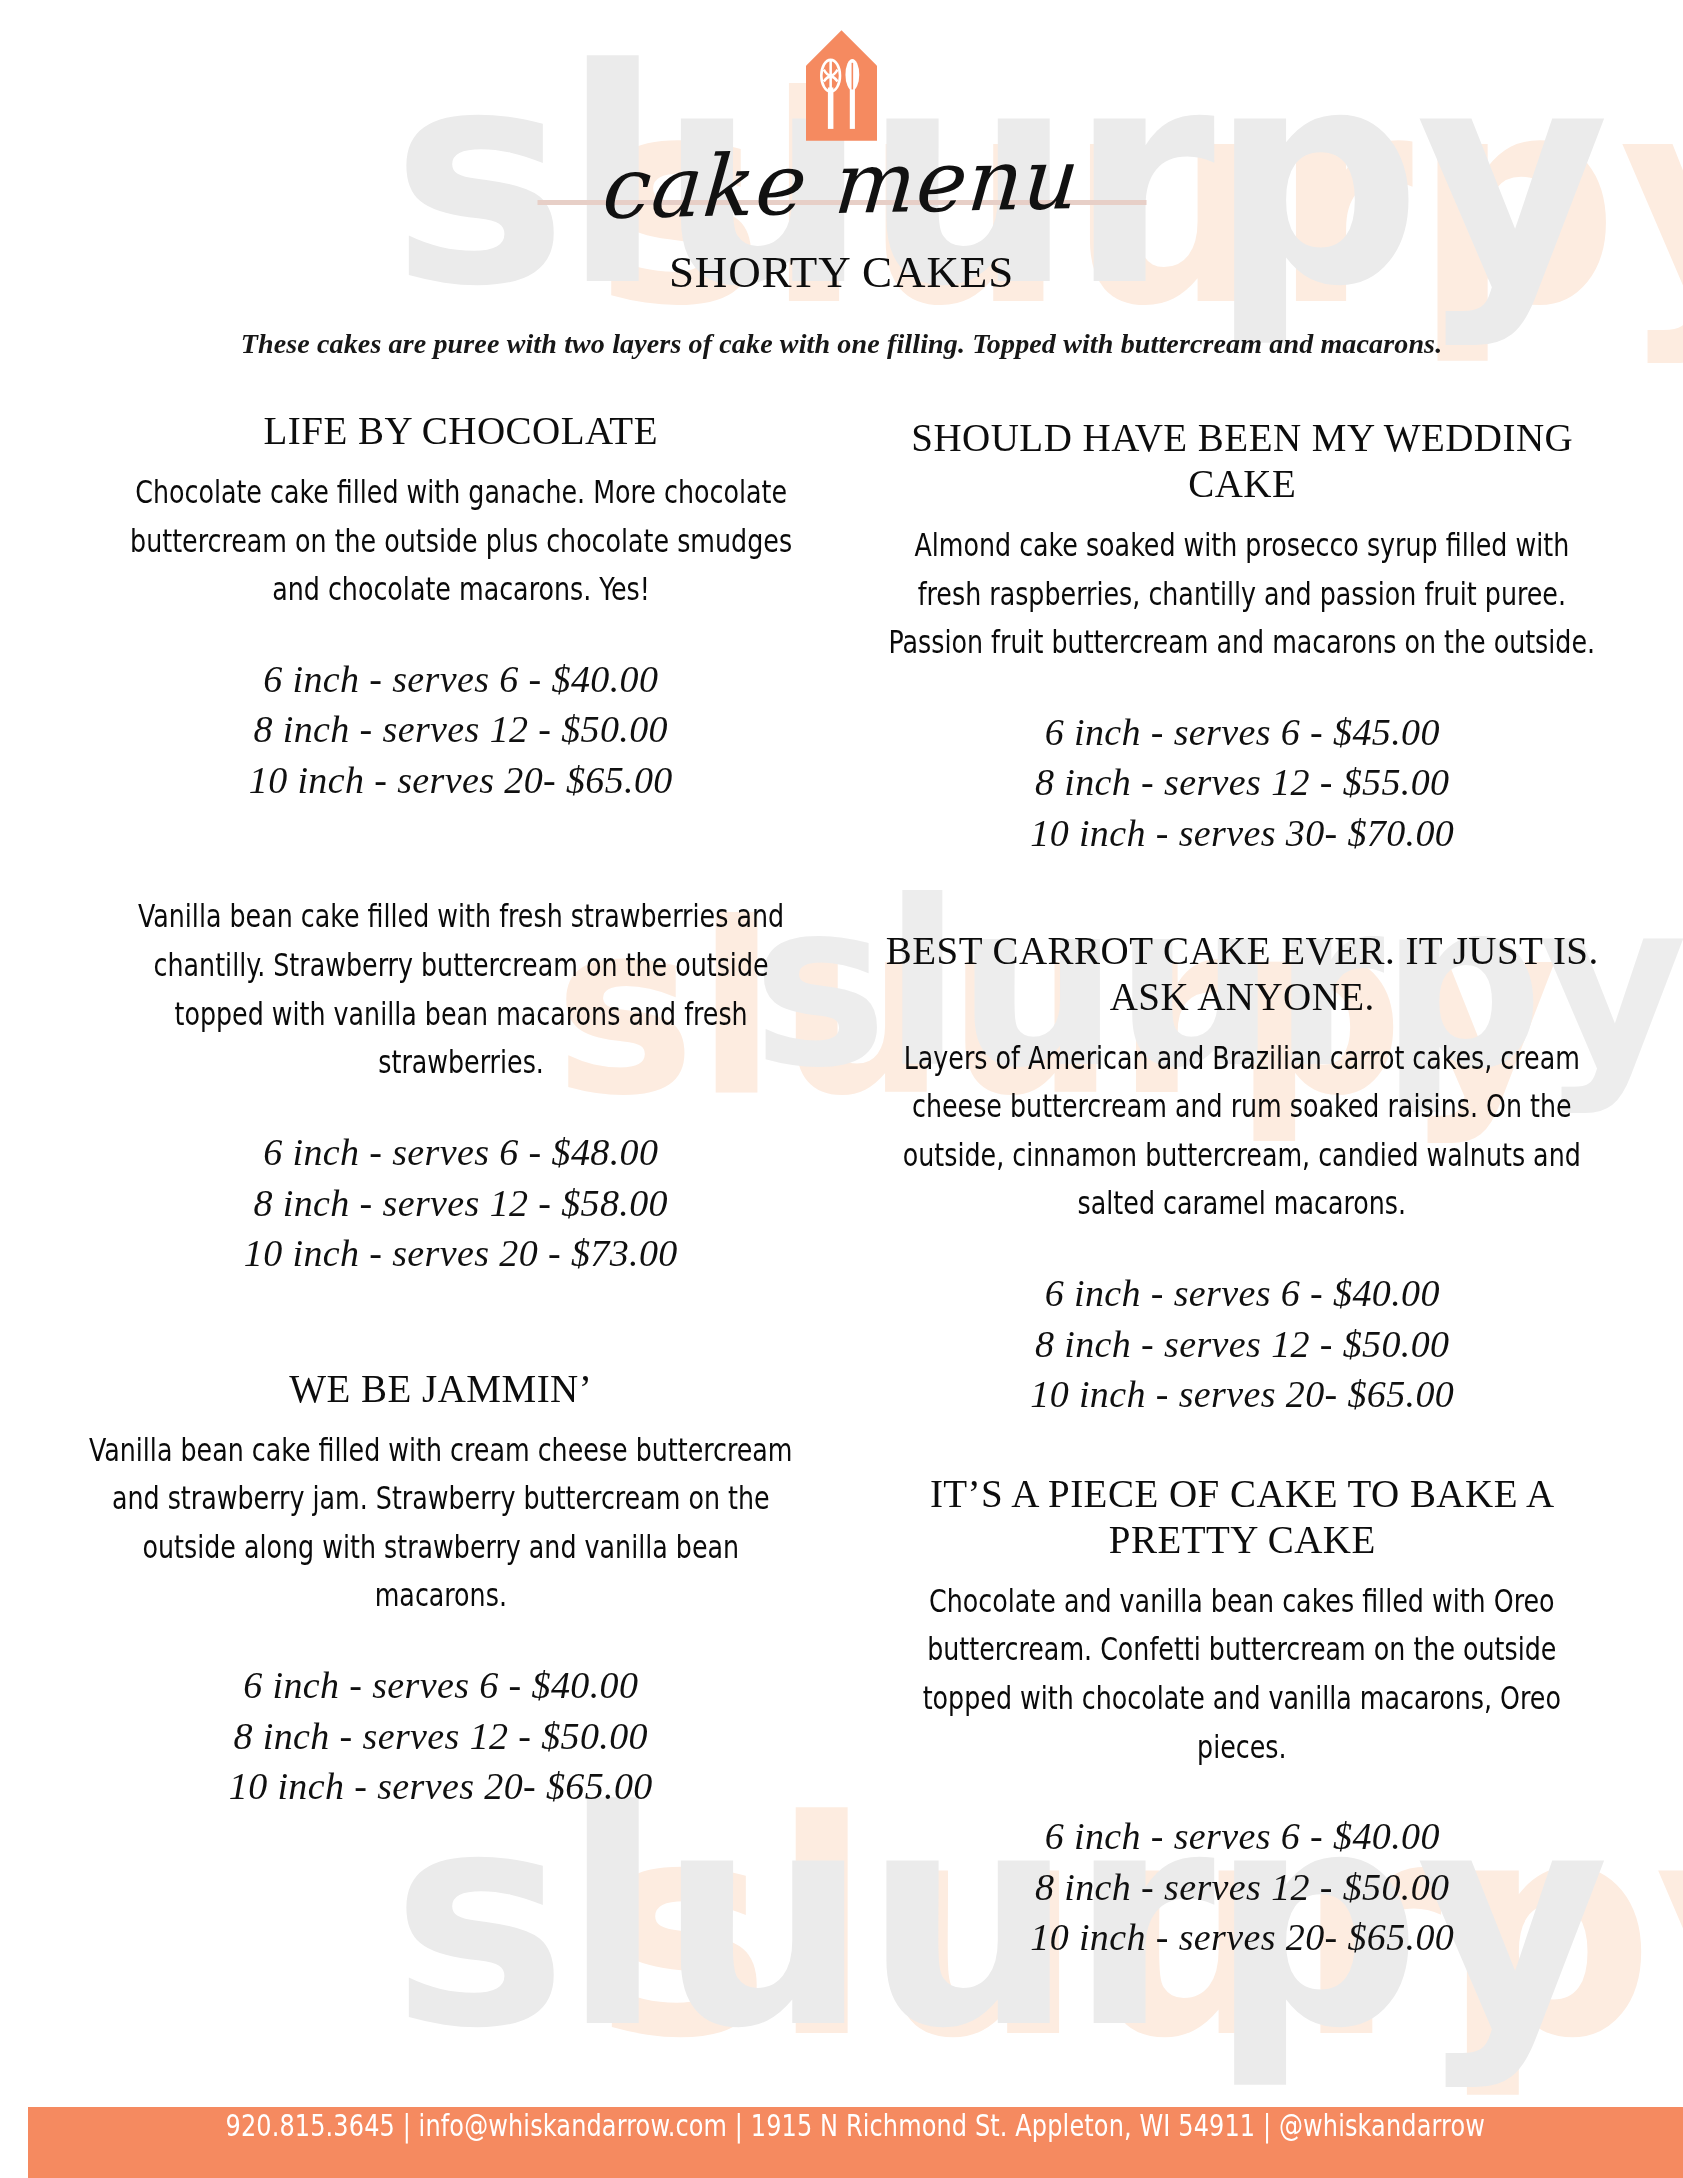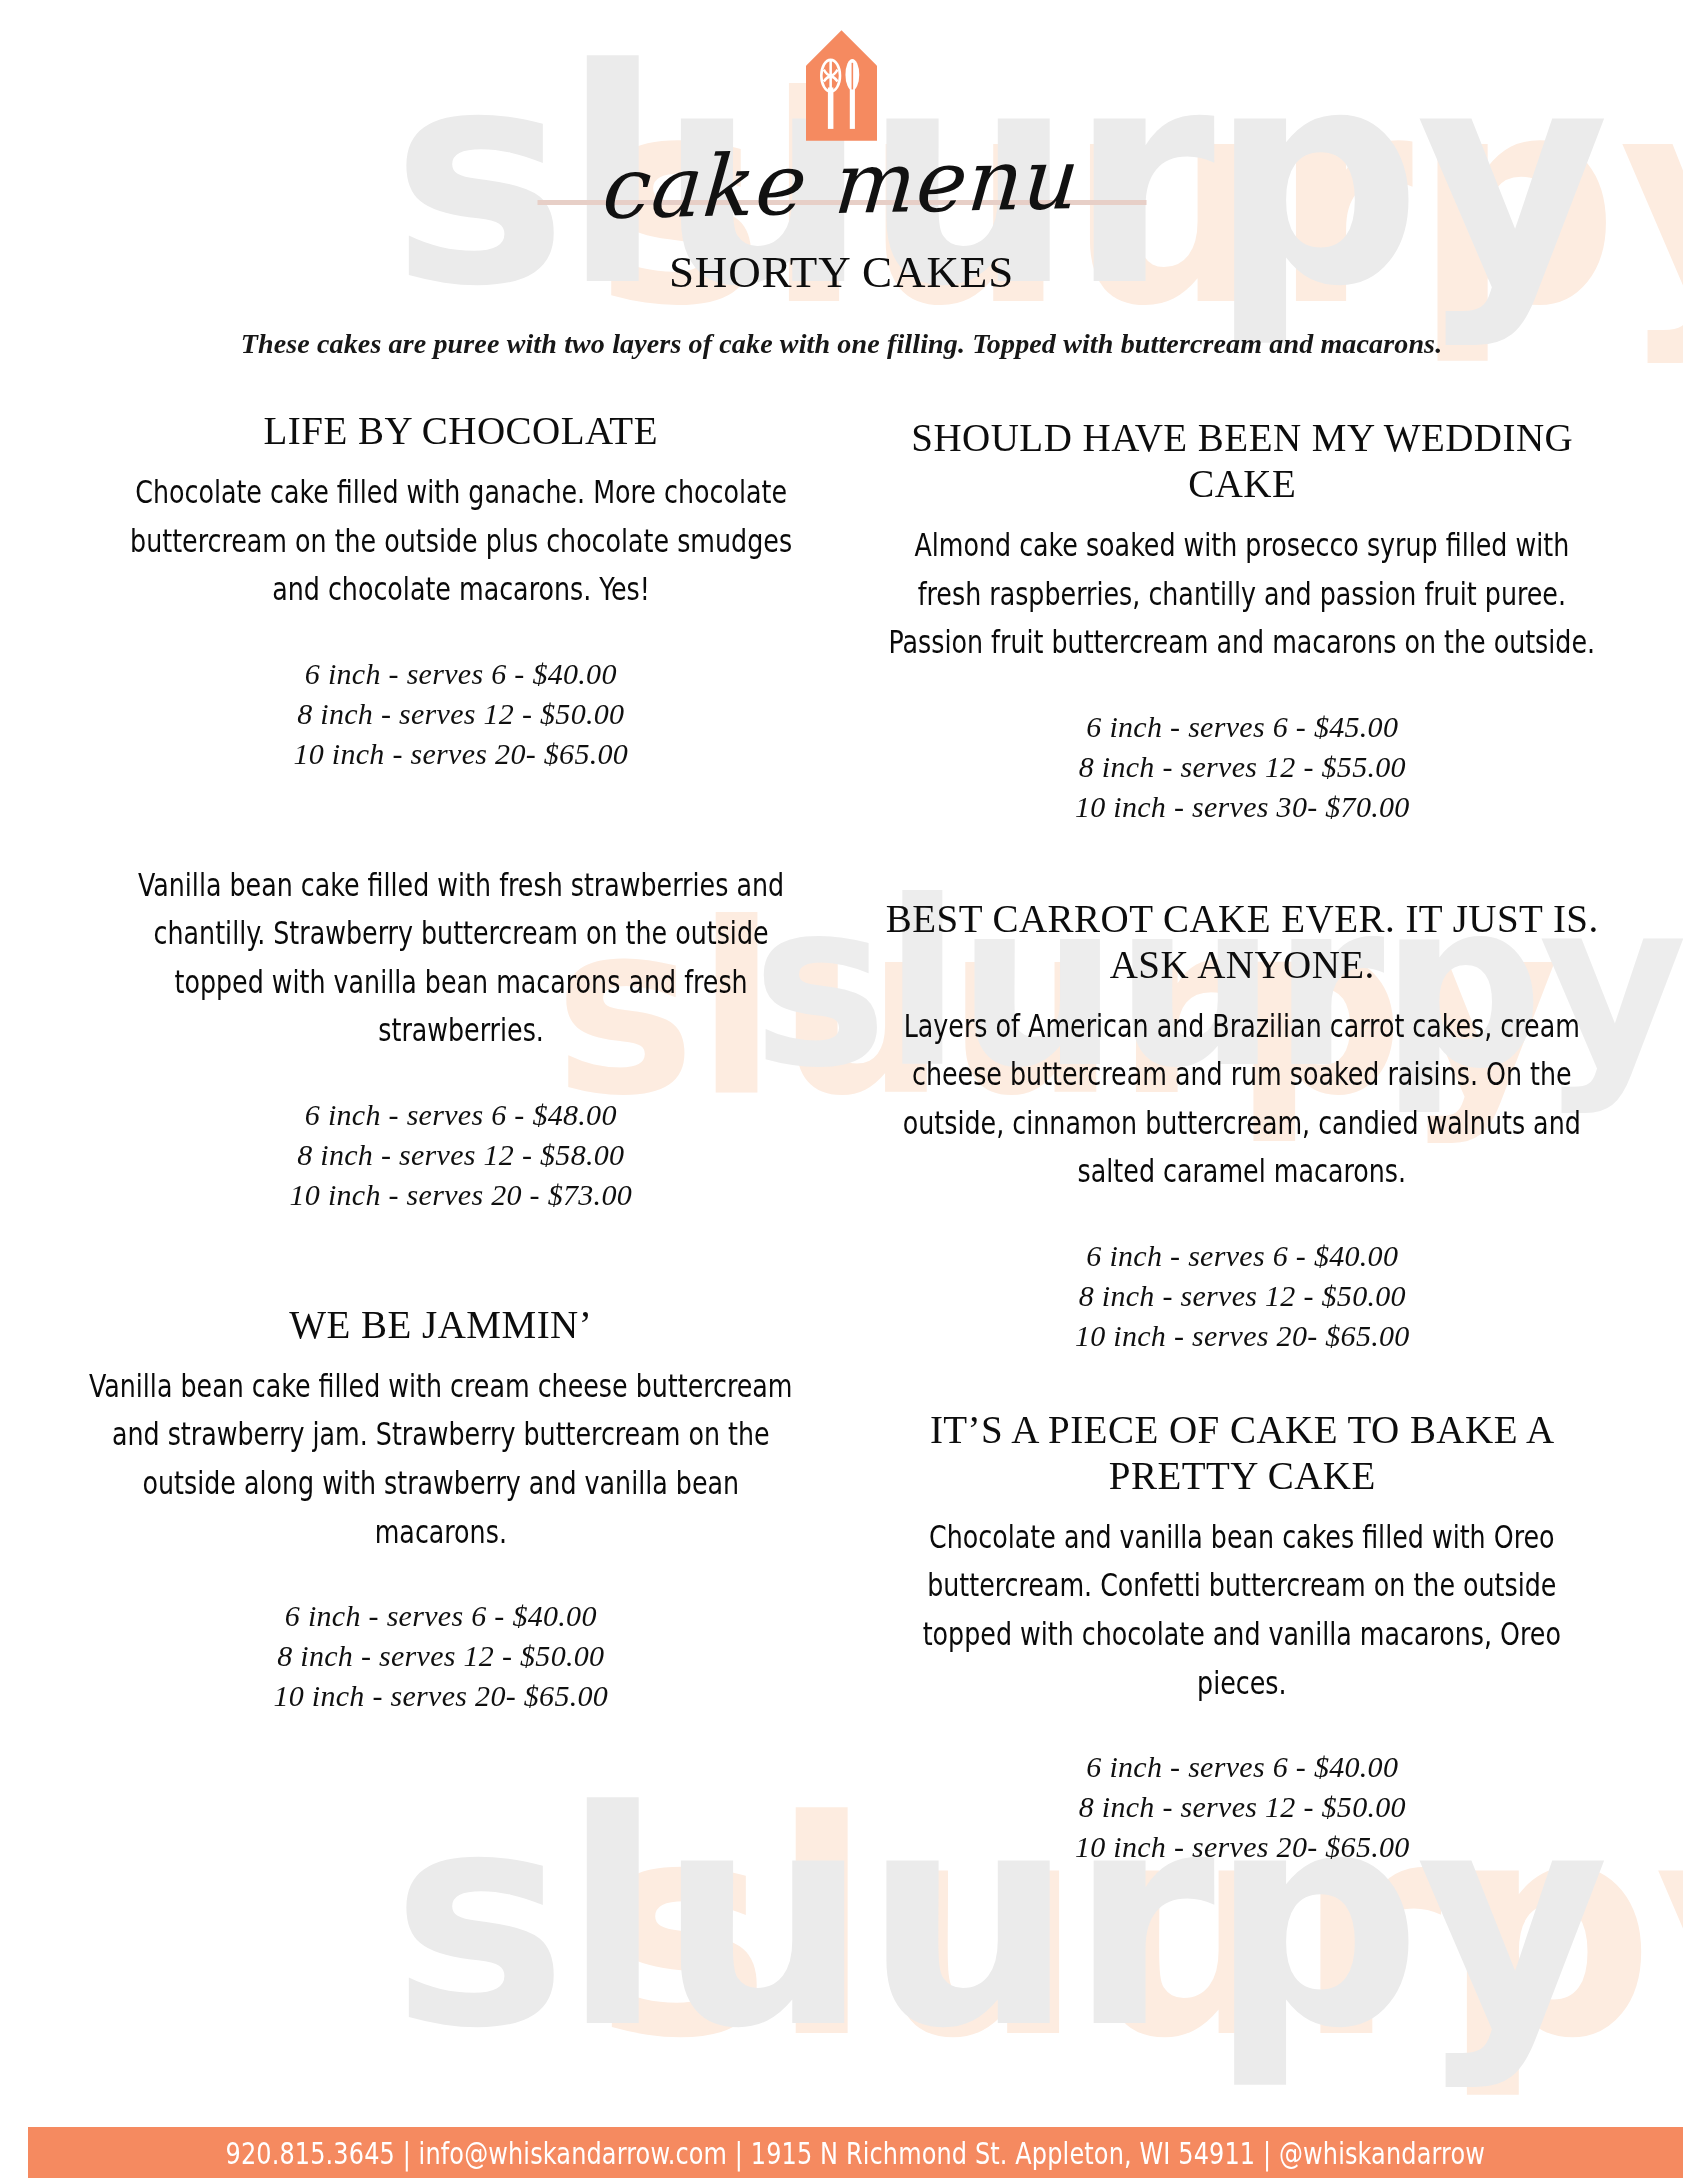--- a/index.html
+++ b/index.html
@@ -165,43 +165,43 @@
     transform: scaleX(0.88);
     transform-origin: center top;
     width: 113.6%;
     margin-left: -6.8%;
   }
 
   .prices {
     text-align: center;
     font-family: "Liberation Serif", serif;
     font-style: italic;
-    font-size: 30px;
+    font-size: 38px;
     line-height: 1.33;
     color: #101010;
     margin-top: 40px;
     letter-spacing: 0.01em;
   }
   .price-line { white-space: nowrap; }
 
   
   .gap-lg { margin-bottom: 87px; margin-left: 40px; }
   .gap-md { margin-bottom: 69px; }
   .gap-sm { margin-bottom: 51px; }
 
   
   .footer {
     position: absolute;
     left: 0;
     right: 0;
     bottom: 0;
-    height: 51px;
+    height: 71px;
     background: #f58a60;
     display: flex;
-    align-items: center;
+    align-items: flex-start;
     justify-content: center;
     z-index: 4;
     margin-left: 28px;
   }
   .footer-text {
     color: #ffffff;
     font-family: "DejaVu Sans Condensed", "Liberation Sans Narrow", "Liberation Sans", sans-serif;
     font-size: 31px;
     letter-spacing: 0.005em;
     white-space: nowrap;

